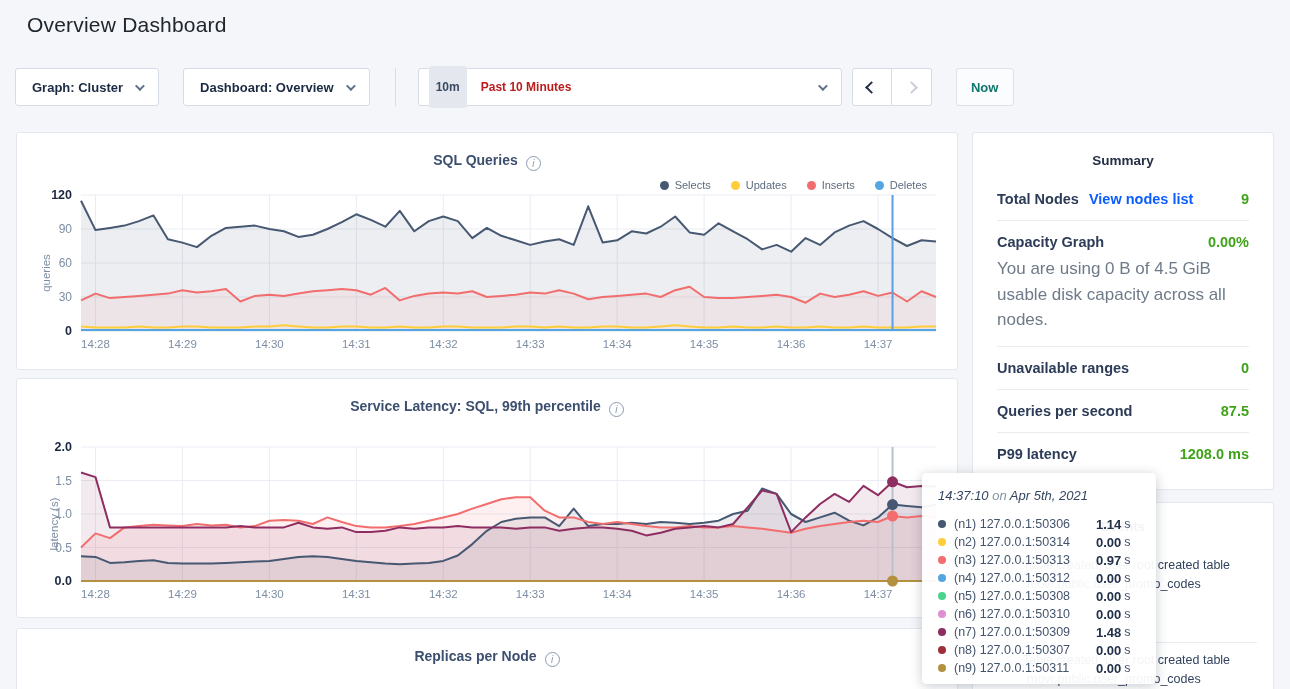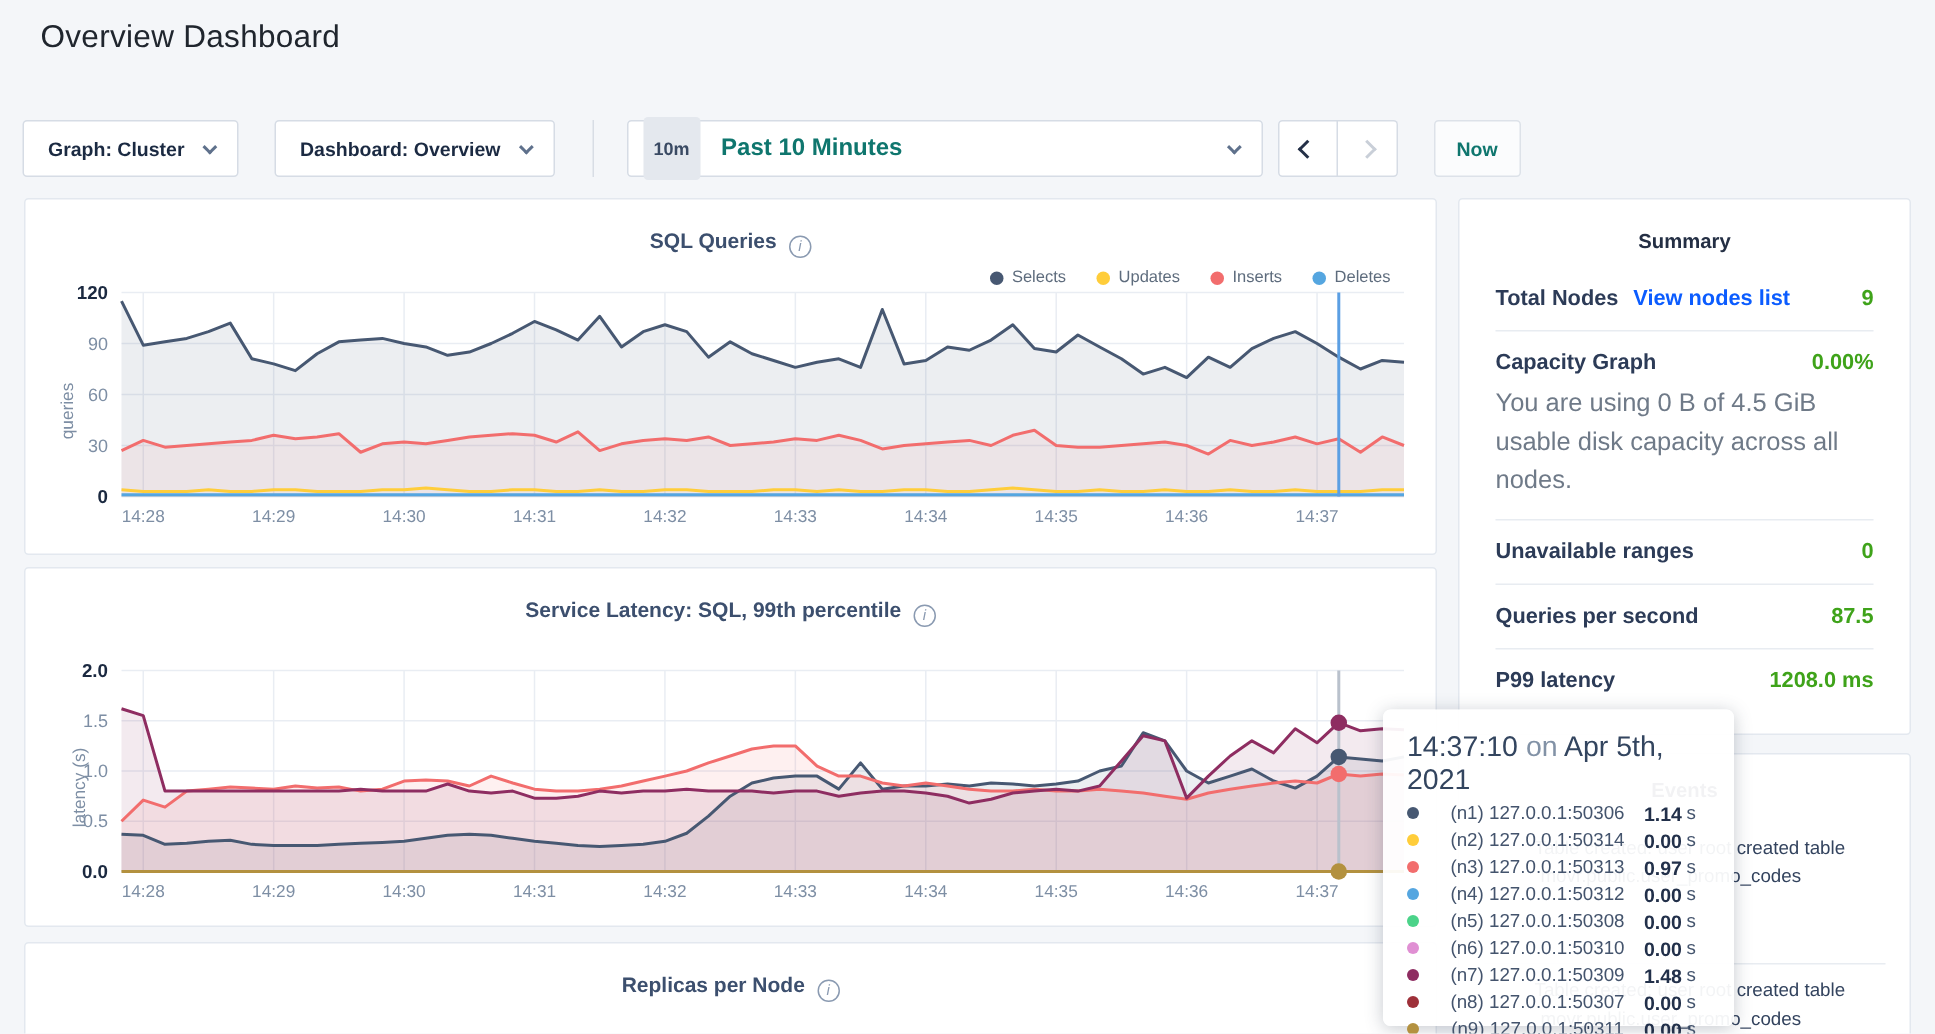--- a/index.html
+++ b/index.html
@@ -2,30 +2,30 @@
 <html><head>
 <meta charset="utf-8">
 <style>
   * { margin:0; padding:0; box-sizing:border-box; }
   html,body { width:1290px; height:689px; overflow:hidden; }
   body { background:#f4f6f9; font-family:"Liberation Sans", sans-serif; color:#242f44; position:relative; }
 
   .page-title { position:absolute; left:27px; top:13px; font-size:21px; font-weight:400; color:#20262e; letter-spacing:.2px; }
 
   
-  .toolbar { position:absolute; left:15px; top:68px; display:flex; align-items:flex-end; height:50px; }
+  .toolbar { position:absolute; left:15px; top:68px; display:flex; align-items:flex-start; height:50px; }
   .dd-btn { height:38px; background:#fff; border:1px solid #d6dce5; border-radius:3px; display:inline-flex;
             align-items:center; gap:12px; padding:0 16px; font-size:13px; font-weight:700; color:#1b2a42; cursor:pointer; }
   .caret { width:7px; height:7px; border-right:2px solid #5f718c; border-bottom:2px solid #5f718c;
            transform:rotate(45deg) translateY(-2px); display:inline-block; }
   .tb-divider { width:1px; height:38px; background:#d8dde5; margin:0 22px 0 25px; }
   .time-picker { width:424px; height:38px; background:#fff; border:1px solid #d6dce5; border-radius:3px;
                  display:flex; align-items:center; padding:0 16px 0 10px; cursor:pointer; }
   .time-badge { background:#e4e8ee; border-radius:3px; padding:14px 7px; font-size:12px; font-weight:700; color:#3a4a63; margin-right:14px; }
-  .time-label { font-size:16px; font-weight:700; color:#0f766e; }
+  .time-label { font-size:12px; font-weight:700; color:#b91c1c; }
   .time-caret { margin-left:auto; }
   .arrow-group { display:flex; margin-left:10px; }
   .arrow-btn { width:40px; height:38px; background:#fff; border:1px solid #d6dce5; display:flex; align-items:center; justify-content:center; }
   .arrow-btn.prev { border-radius:3px 0 0 3px; cursor:pointer; }
   .arrow-btn.next { border-radius:0 3px 3px 0; border-left:none; cursor:default; }
   .chev { width:9px; height:9px; display:inline-block; }
   .chev.left  { border-left:2.5px solid #243047; border-bottom:2.5px solid #243047; transform:rotate(45deg); }
   .chev.right { border-right:2.5px solid #c9cfd8; border-top:2.5px solid #c9cfd8; transform:rotate(45deg); }
   .now-btn { margin-left:24px; width:58px; height:38px; background:#fbfcfd; border:1px solid #dde2e9; border-radius:3px;
              font-size:13px; font-weight:700; color:#0f766e; cursor:default; }
@@ -64,25 +64,25 @@
   #panel-events { left:972px; top:502px; width:302px; height:200px; padding:16px 16px 0 16px; }
   .events-heading { text-align:center; font-size:13.5px; font-weight:700; color:#242f44; margin-bottom:14px; }
   .event-item { padding:8px 0 14px 34px; font-size:12.5px; color:#33435e; line-height:1.55; }
   .event-item + .event-item { border-top:1px solid #e8ecf1; }
   .event-line2 { padding-left:4px; }
 
   
   .chart-tooltip { position:absolute; left:922px; top:473px; width:234px; height:211px; z-index:20;
                    background:rgba(255,255,255,0.94); border-radius:5px; box-shadow:0 2px 12px rgba(55,66,82,0.28);
                    padding:15px 16px 8px 16px; }
-  .tt-header { font-size:19px; color:#33455f; margin-bottom:1px; }
+  .tt-header { font-size:13px; color:#33455f; margin-bottom:12px;font-style:italic; }
   .tt-on { color:#8292a6; }
   .tt-row { display:flex; align-items:center; height:18px; font-size:12.5px; color:#44546d; }
   .tt-dot { width:8px; height:8px; border-radius:50%; margin-right:8px; flex:none; }
-  .tt-label { width:142px;text-align:center; }
+  .tt-label { width:142px; }
   .tt-val { font-weight:700; color:#22304a; font-size:13px; }
   .tt-unit { font-weight:400; color:#44546d; margin-left:3px; font-size:12.5px; }
 
   svg text { font-family:"Liberation Sans", sans-serif; }
 </style>
 </head>
 <body>
 
 <h1 class="page-title">Overview Dashboard</h1>
 

